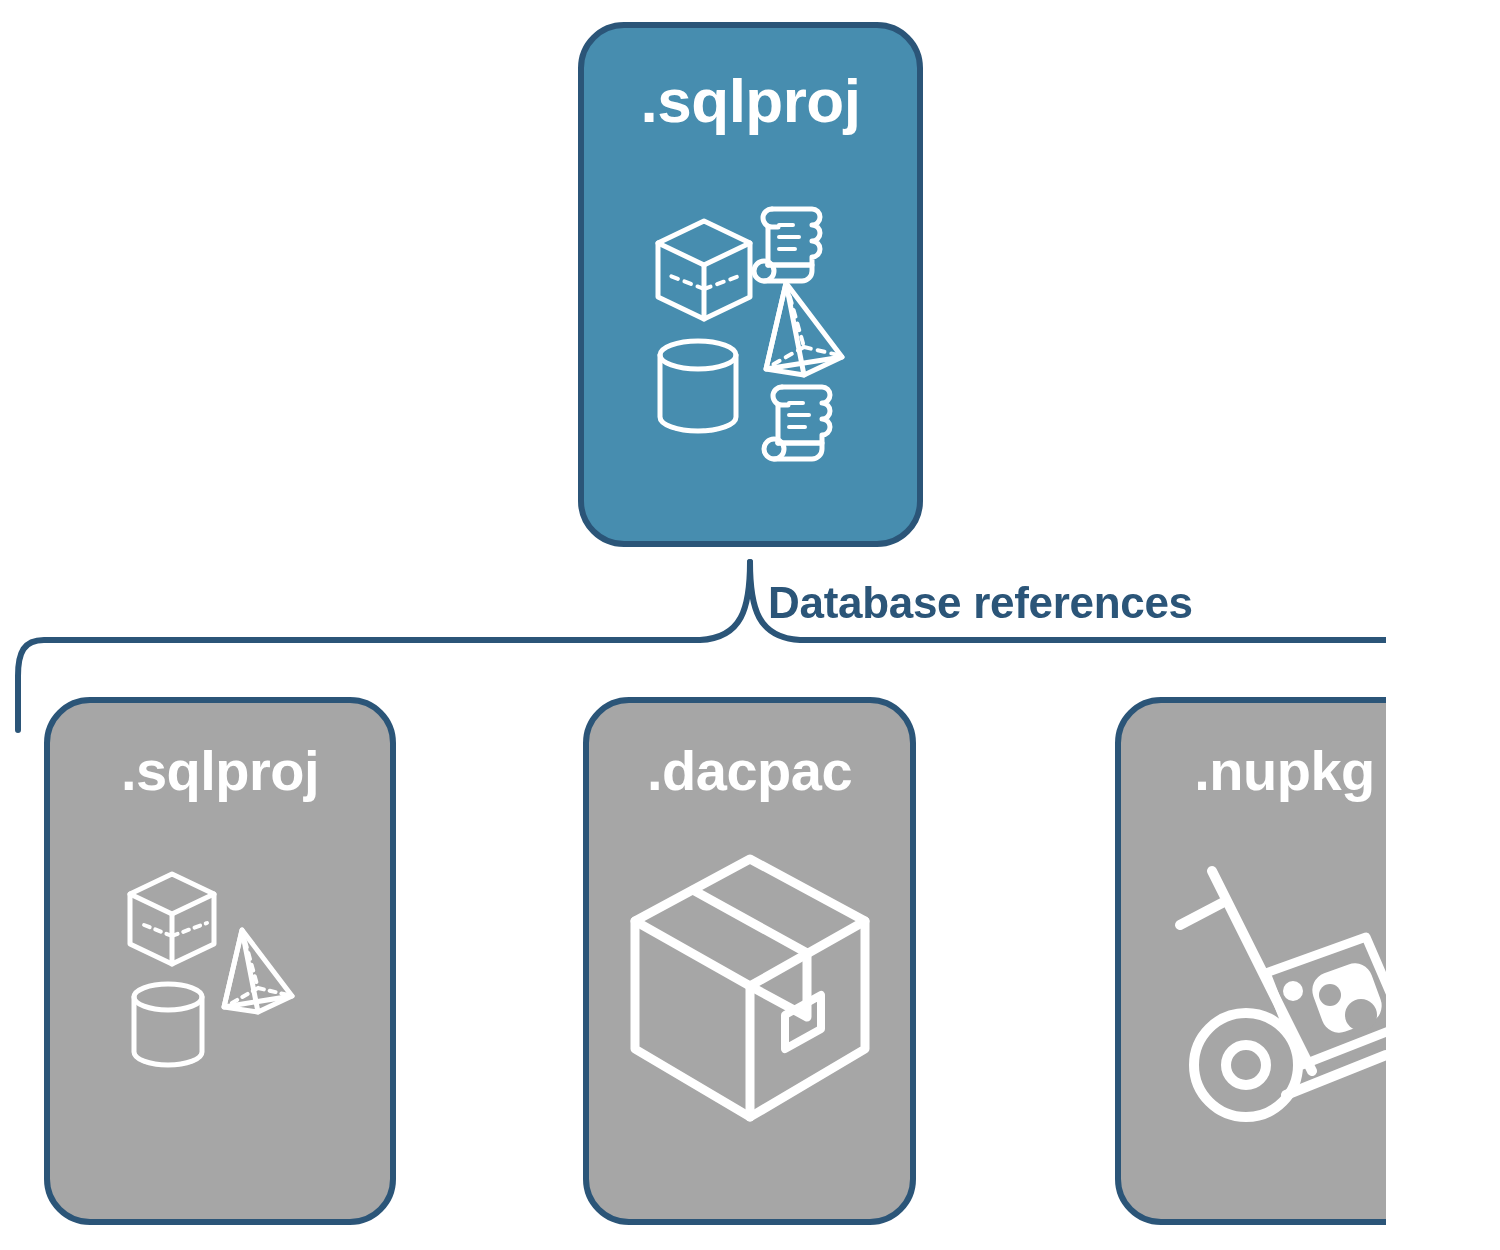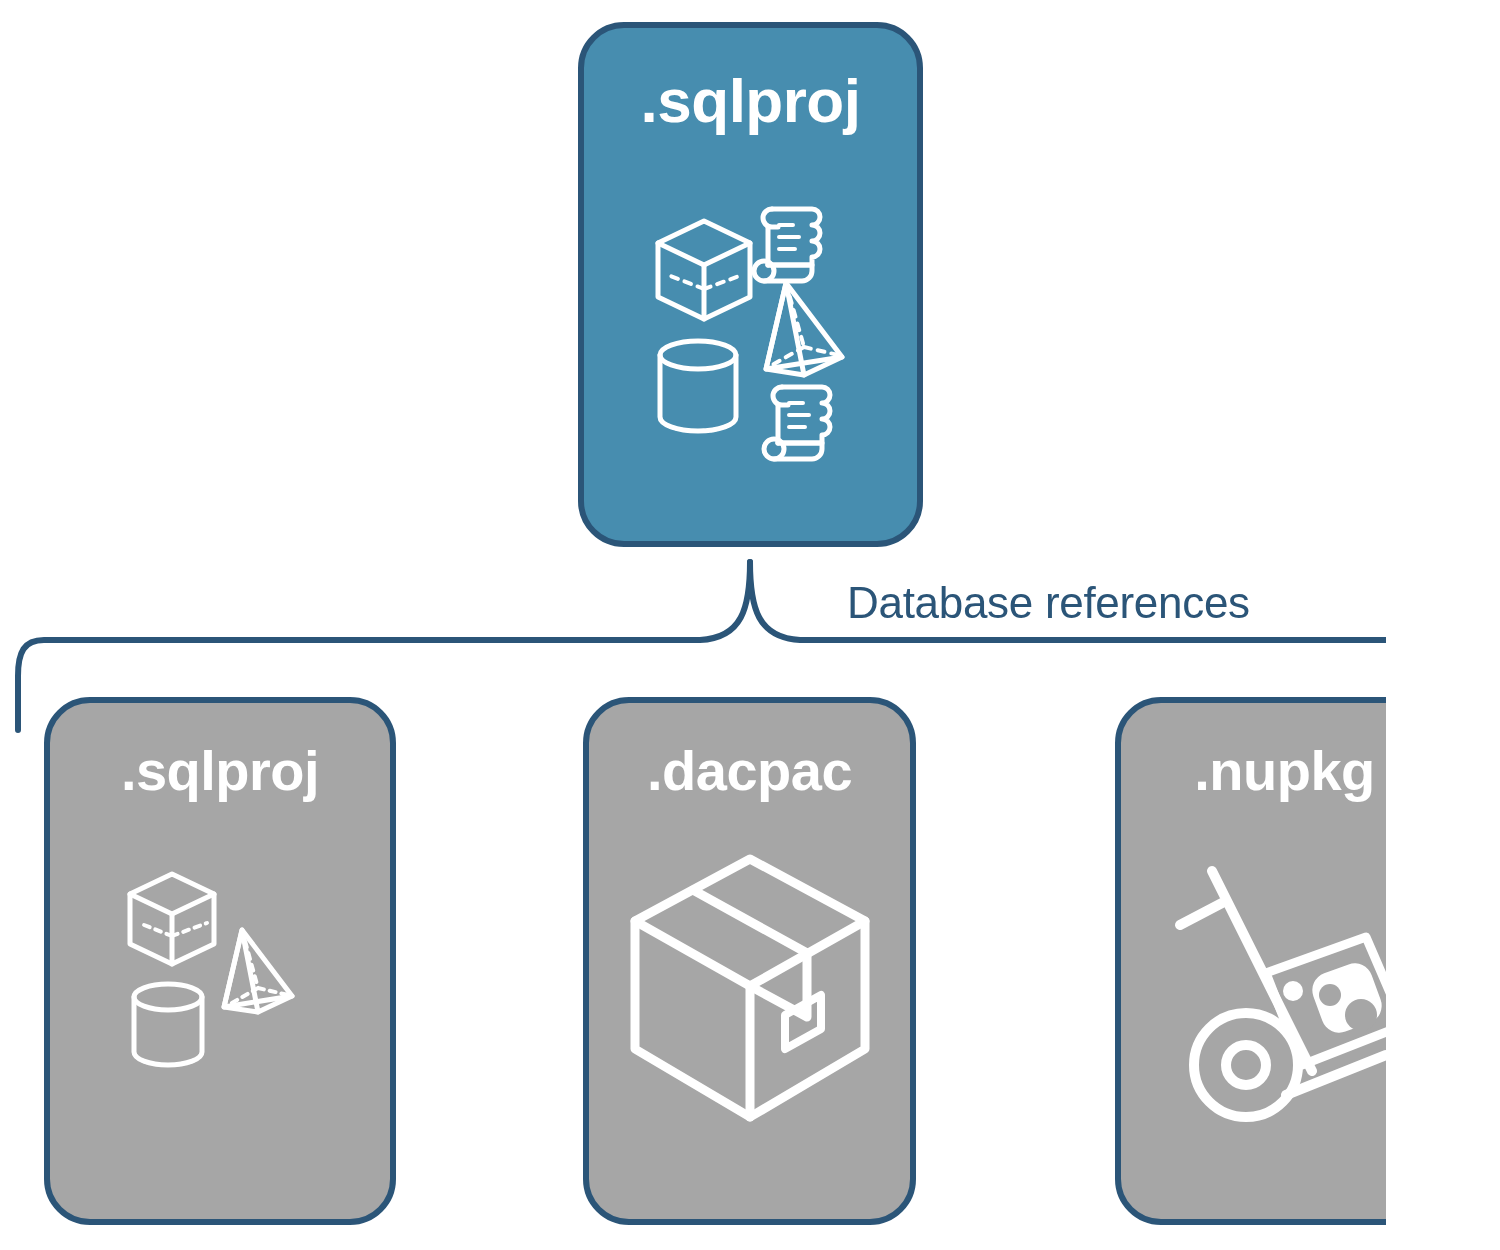--- a/index.html
+++ b/index.html
@@ -76,24 +76,24 @@
     left: 0;
     top: 548px;
     width: 1500px;
     height: 200px;
     pointer-events: none;
   }
 
   
   #ref-label {
     position: absolute;
-    left: 847px;
+    left: 768px;
     top: 578px;
     font-size: 44px;
-    font-weight: normal;
+    font-weight: bold;
     color: #2B5578;
     white-space: nowrap;
     letter-spacing: -0.3px;
   }
 </style>
 </head>
 <body>
 
 <div id="canvas">
 

